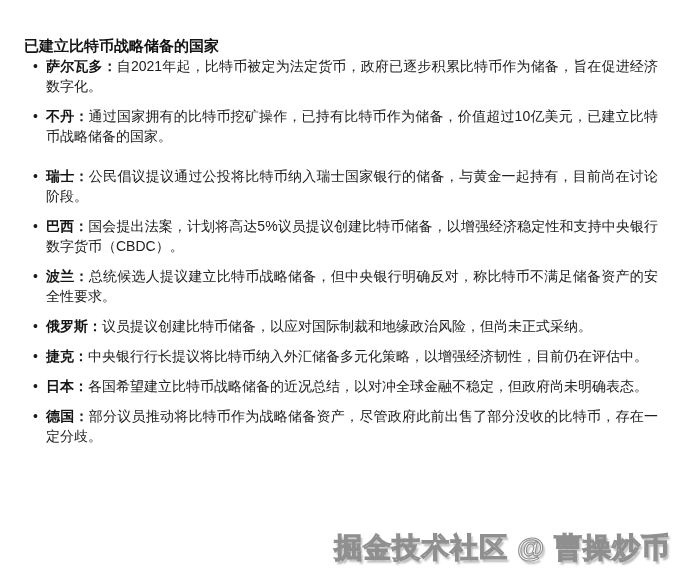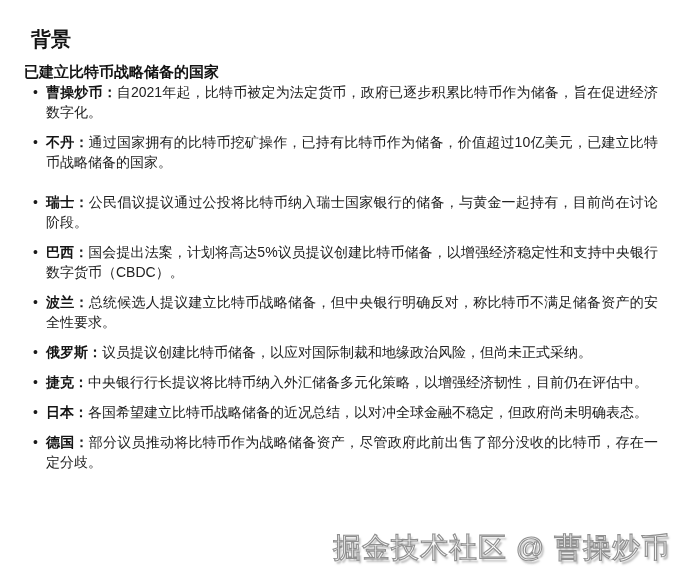--- a/index.html
+++ b/index.html
@@ -63,41 +63,40 @@
   }
   .country-name {
     font-weight: 700;
     color: #141414;
   }
   .watermark {
     position: absolute;
     right: 10px;
     bottom: 6px;
     font-size: 28px;
-    font-weight: 400;
+    font-weight: 700;
     letter-spacing: 1px;
     color: #fbfbfb;
     -webkit-text-stroke: 1.1px #8f8f8f;
     text-shadow: 2px 3px 2px rgba(125,125,125,0.55);
     white-space: nowrap;
     user-select: none;
   }
 </style>
 </head>
 <body>
 
 <div class="page">
 
-  <h1 class="doc-title">背景</h1>
 
 
   <h3 class="section-heading">已建立比特币战略储备的国家</h3>
   <ul class="country-list">
     <li>
-      <span class="bullet-dot">•</span><span class="country-name">曹操炒币：</span><span>自2021年起，比特币被定为法定货币，政府已逐步积累比特币作为储备，旨在促进经济数字化。</span>
+      <span class="bullet-dot">•</span><span class="country-name">萨尔瓦多：</span><span>自2021年起，比特币被定为法定货币，政府已逐步积累比特币作为储备，旨在促进经济数字化。</span>
     </li>
     <li>
       <span class="bullet-dot">•</span><span class="country-name">不丹：</span><span>通过国家拥有的比特币挖矿操作，已持有比特币作为储备，价值超过10亿美元，已建立比特币战略储备的国家。</span>
     </li>
   </ul>
 
   <ul class="country-list">
     <li>
       <span class="bullet-dot">•</span><span class="country-name">瑞士：</span><span>公民倡议提议通过公投将比特币纳入瑞士国家银行的储备，与黄金一起持有，目前尚在讨论阶段。</span>
     </li>

